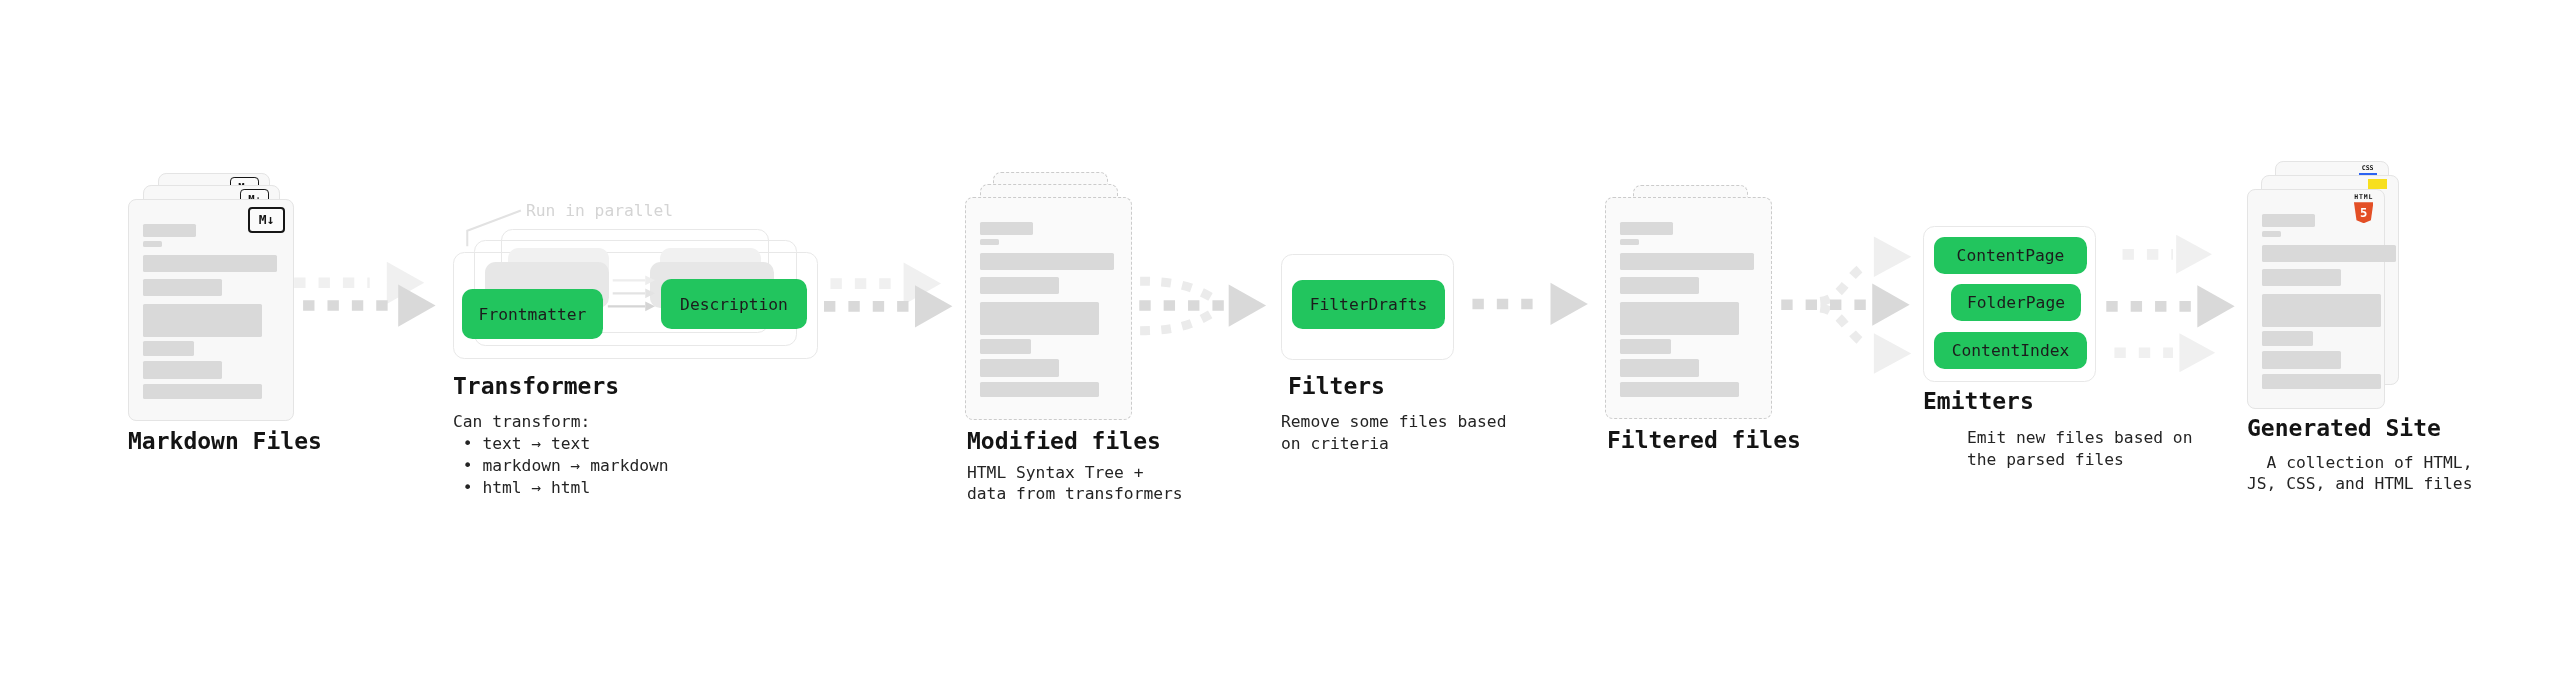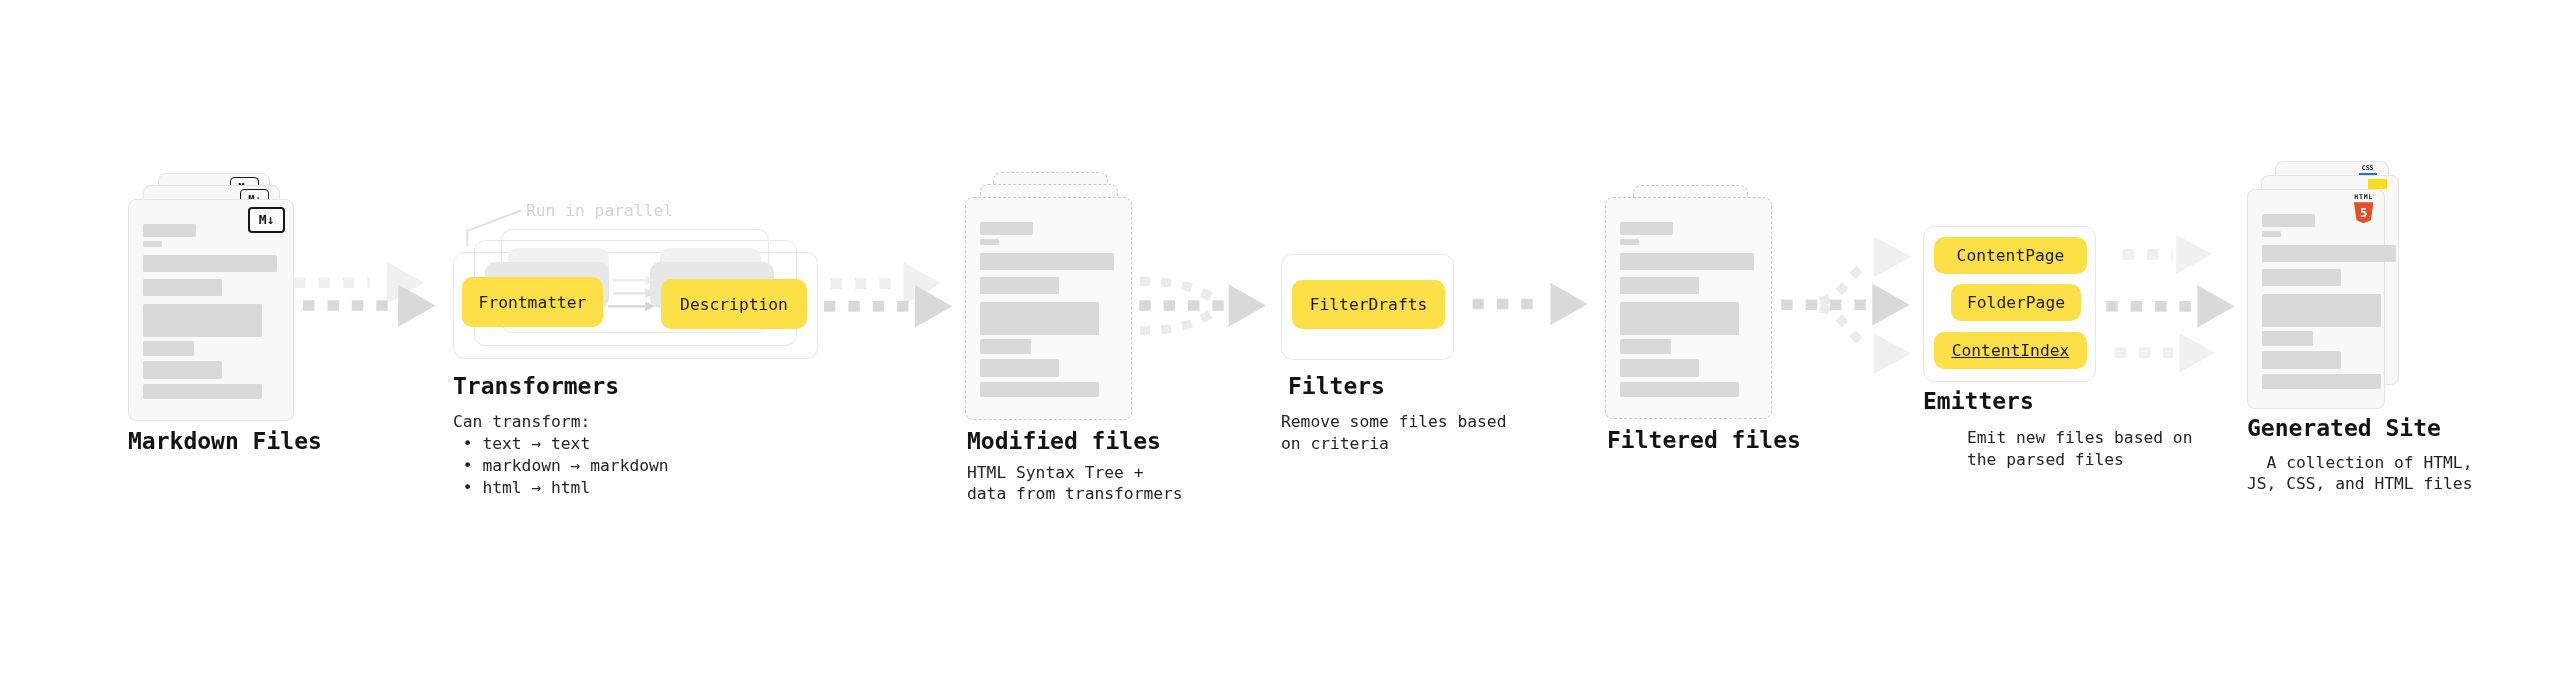--- a/index.html
+++ b/index.html
@@ -6,21 +6,21 @@
   .canvas{
     position:relative;width:2576px;height:681px;background:#ffffff;overflow:hidden;
     font-family:"DejaVu Sans Mono","Liberation Mono",monospace;color:#1c1c1c;
   }
   
   .doc{position:absolute;background:#f8f8f8;border:1.6px solid #e4e4e4;border-radius:8.1px;box-sizing:border-box;}
   .doc.dashed{background:#fafafa;border:1.6px dashed #cbcbcb;}
   .bar{position:absolute;left:14px;background:#d9d9d9;border-radius:1.6px;}
   
   .frame{position:absolute;border:1.6px solid #e8e8e8;border-radius:11.4px;box-sizing:border-box;background:transparent;}
-  .pill{position:absolute;background:#fde047;border-radius:10.6px;display:flex;align-items:center;justify-content:center;
+  .pill{position:absolute;background:#22c55e;border-radius:10.6px;display:flex;align-items:center;justify-content:center;
         font-size:16.3px;color:#1c1c1c;white-space:nowrap;box-sizing:border-box;}
   .pill.echo1{background:#e7e7e7;}
   .pill.echo2{background:#f1f1f1;}
   
   .stage-title{position:absolute;font-size:23px;font-weight:700;color:#141414;white-space:nowrap;line-height:28px;}
   .stage-desc{position:absolute;font-size:16.3px;line-height:22px;color:#242424;white-space:nowrap;}
   .desc-line{white-space:nowrap;}
   .desc-line.bullet{padding-left:9.8px;}
   .annotation{position:absolute;font-size:16.3px;color:#d4d4d4;white-space:nowrap;}
   
@@ -77,21 +77,21 @@
 
     <div class="frame" style="left:501px;top:229px;width:268px;height:104px;"></div>
     <div class="frame" style="left:474px;top:240px;width:323px;height:106px;"></div>
     <div class="frame" style="left:453px;top:252px;width:365px;height:107px;"></div>
 
     <div class="pill echo2" style="left:508px;top:248px;width:101px;height:41px;"></div>
     <div class="pill echo2" style="left:660px;top:248px;width:101px;height:41px;"></div>
     <div class="pill echo1" style="left:485px;top:262px;width:124px;height:46px;"></div>
     <div class="pill echo1" style="left:650px;top:262px;width:124px;height:46px;"></div>
 
-    <div class="pill" style="left:462px;top:277px;width:141px;height:50px;justify-content:center;">
+    <div class="pill" style="left:462px;top:289px;width:141px;height:50px;justify-content:center;">
         <span>Frontmatter</span>
       </div>
     <div class="pill" style="left:661px;top:279px;width:146px;height:50px;">
         <span>Description</span>
       </div>
 
     <div class="stage-title" style="left:453px;top:372px;">Transformers</div>
     <div class="stage-desc" style="left:453px;top:411px;">
       <div class="desc-line">Can transform:</div>
       <div class="desc-line bullet">• text → text</div>
@@ -148,21 +148,21 @@
   </div>
 
   <div>
     <div class="frame" style="left:1923px;top:226px;width:173px;height:156px;"></div>
     <div class="pill" style="left:1934px;top:237px;width:153px;height:37px;">
         <span>ContentPage</span>
       </div>
     <div class="pill" style="left:1934px;top:284px;width:130px;height:37px;margin-left:17px;">
         <span>FolderPage</span>
       </div>
-    <div class="pill" style="left:1934px;top:332px;width:153px;height:37px;text-decoration:underline;">
+    <div class="pill" style="left:1934px;top:332px;width:153px;height:37px;">
         <span>ContentIndex</span>
       </div>
     <div class="stage-title" style="left:1923px;top:387px;">Emitters</div>
     <div class="stage-desc" style="left:1923px;top:427px;margin-left:44px;">
       <div class="desc-line">Emit new files based on</div>
       <div class="desc-line">the parsed files</div>
     </div>
   </div>
 
   <div>

